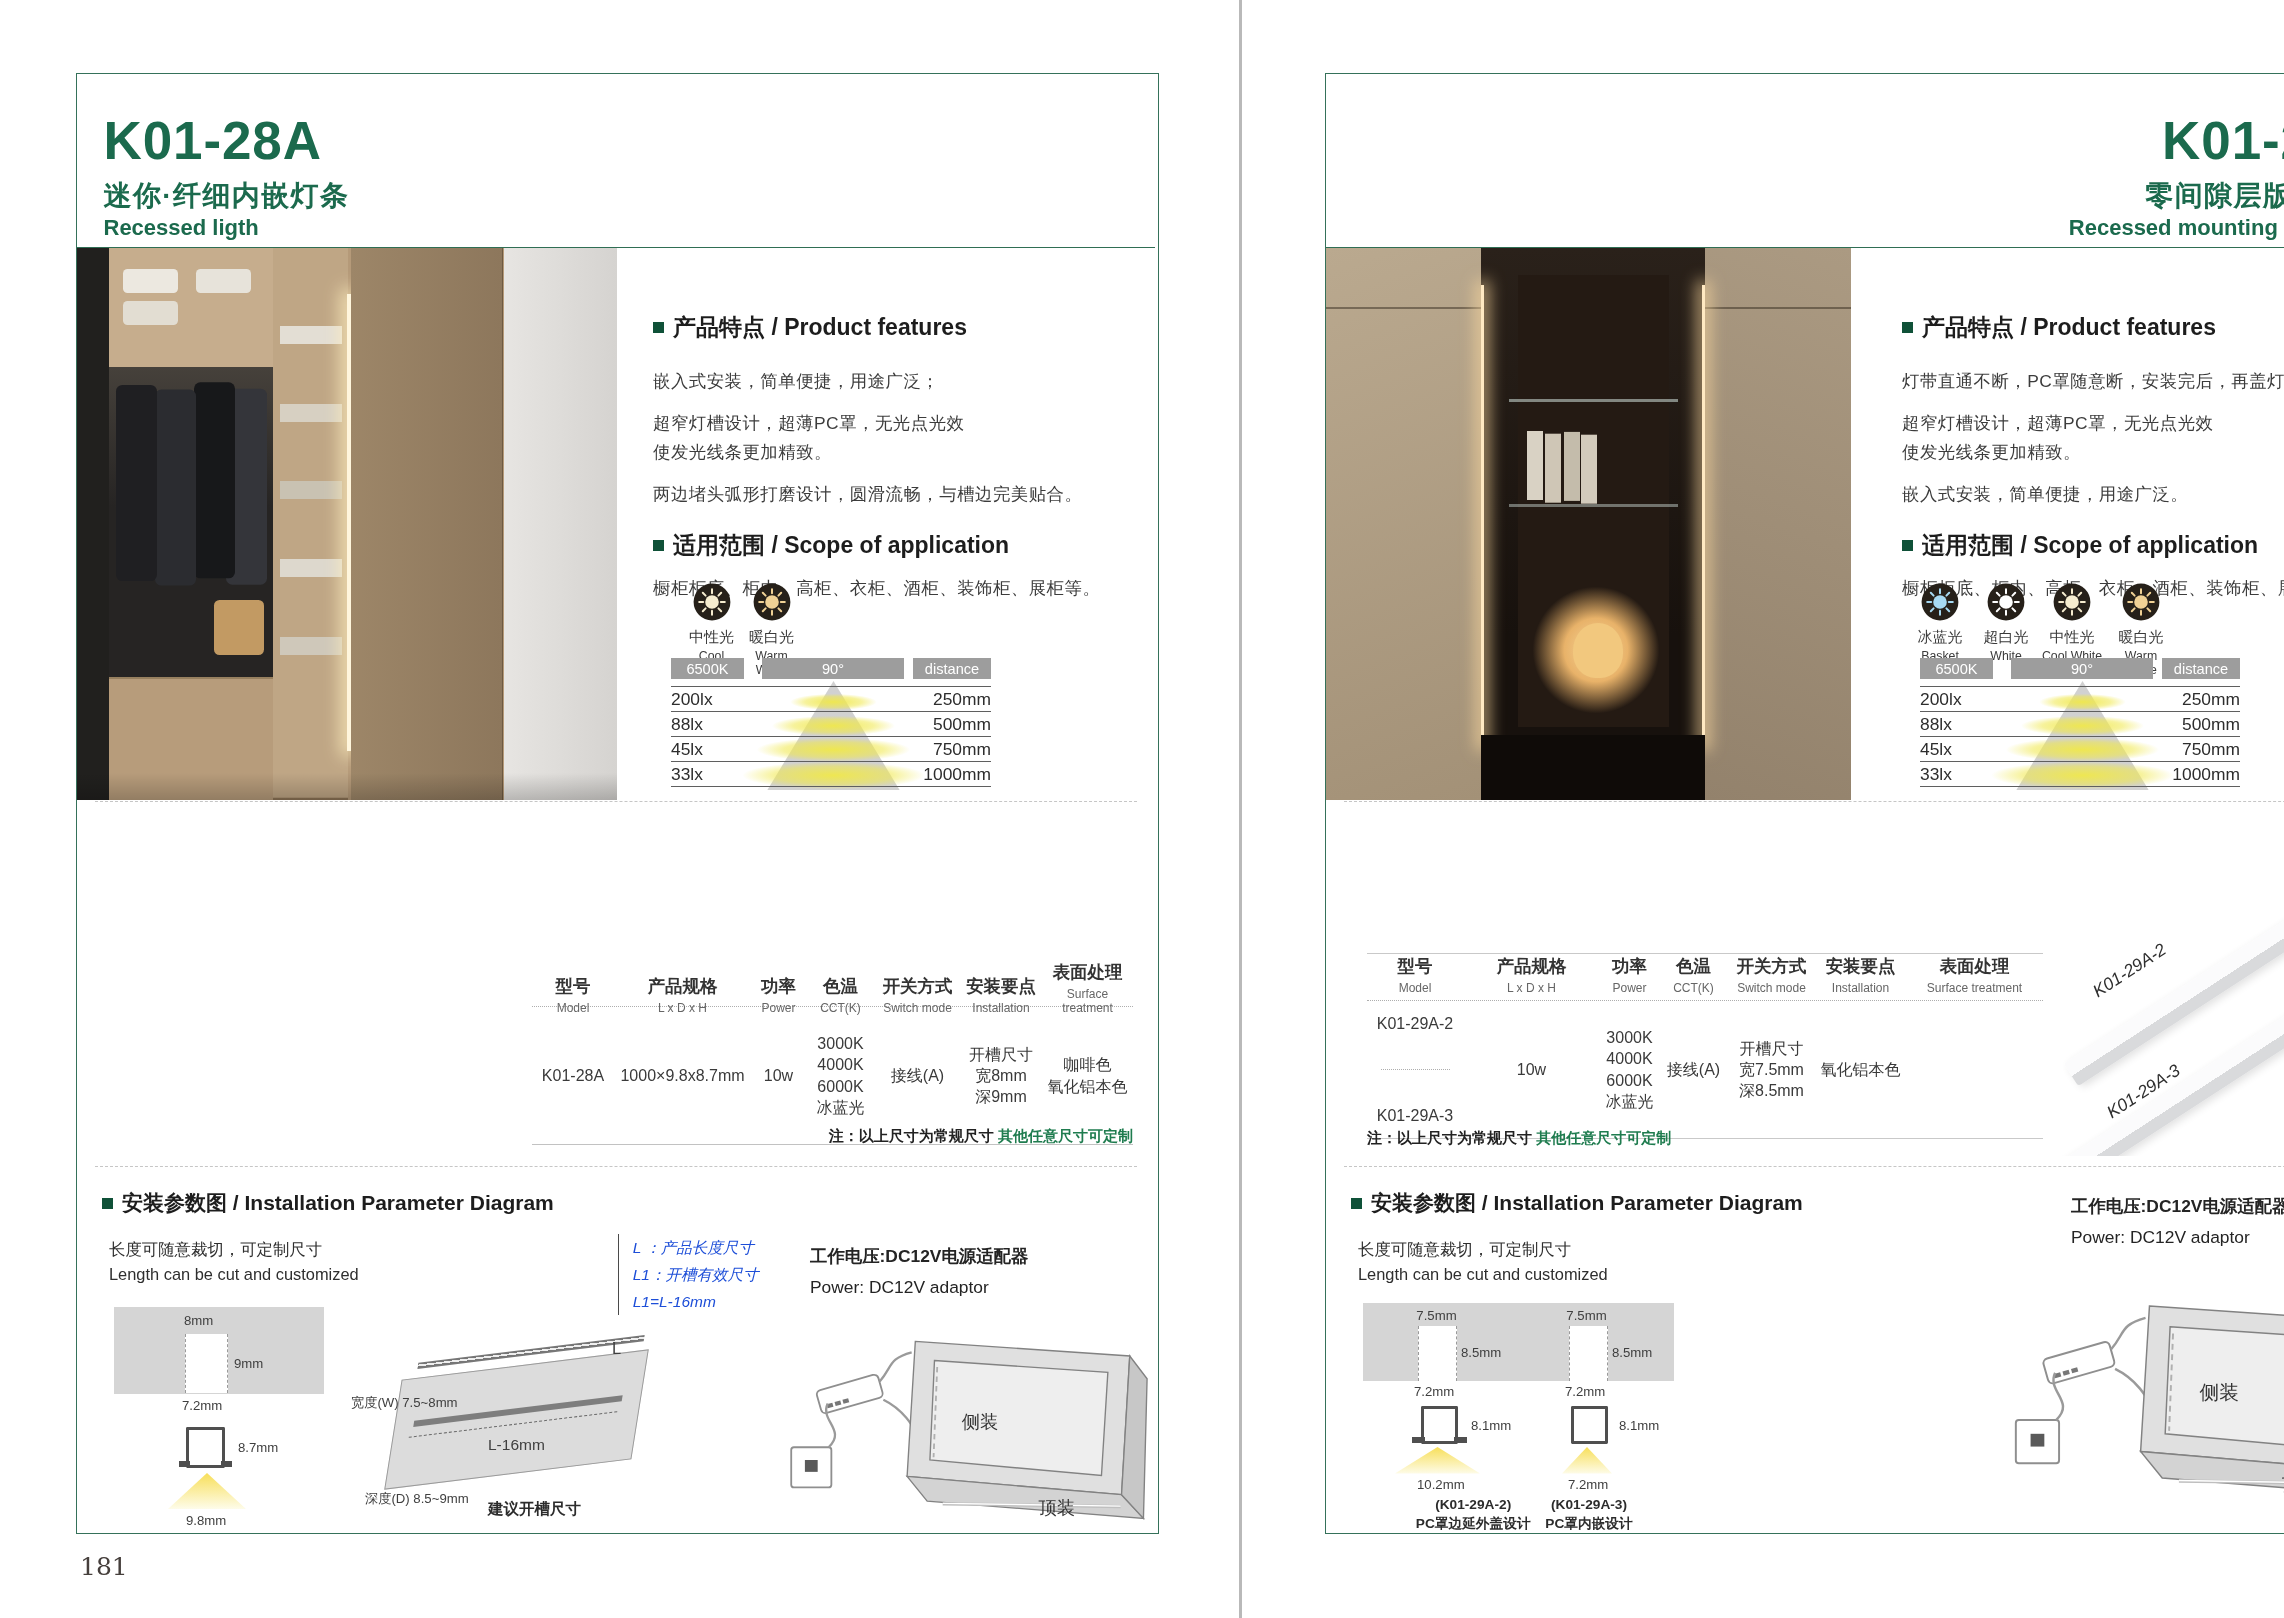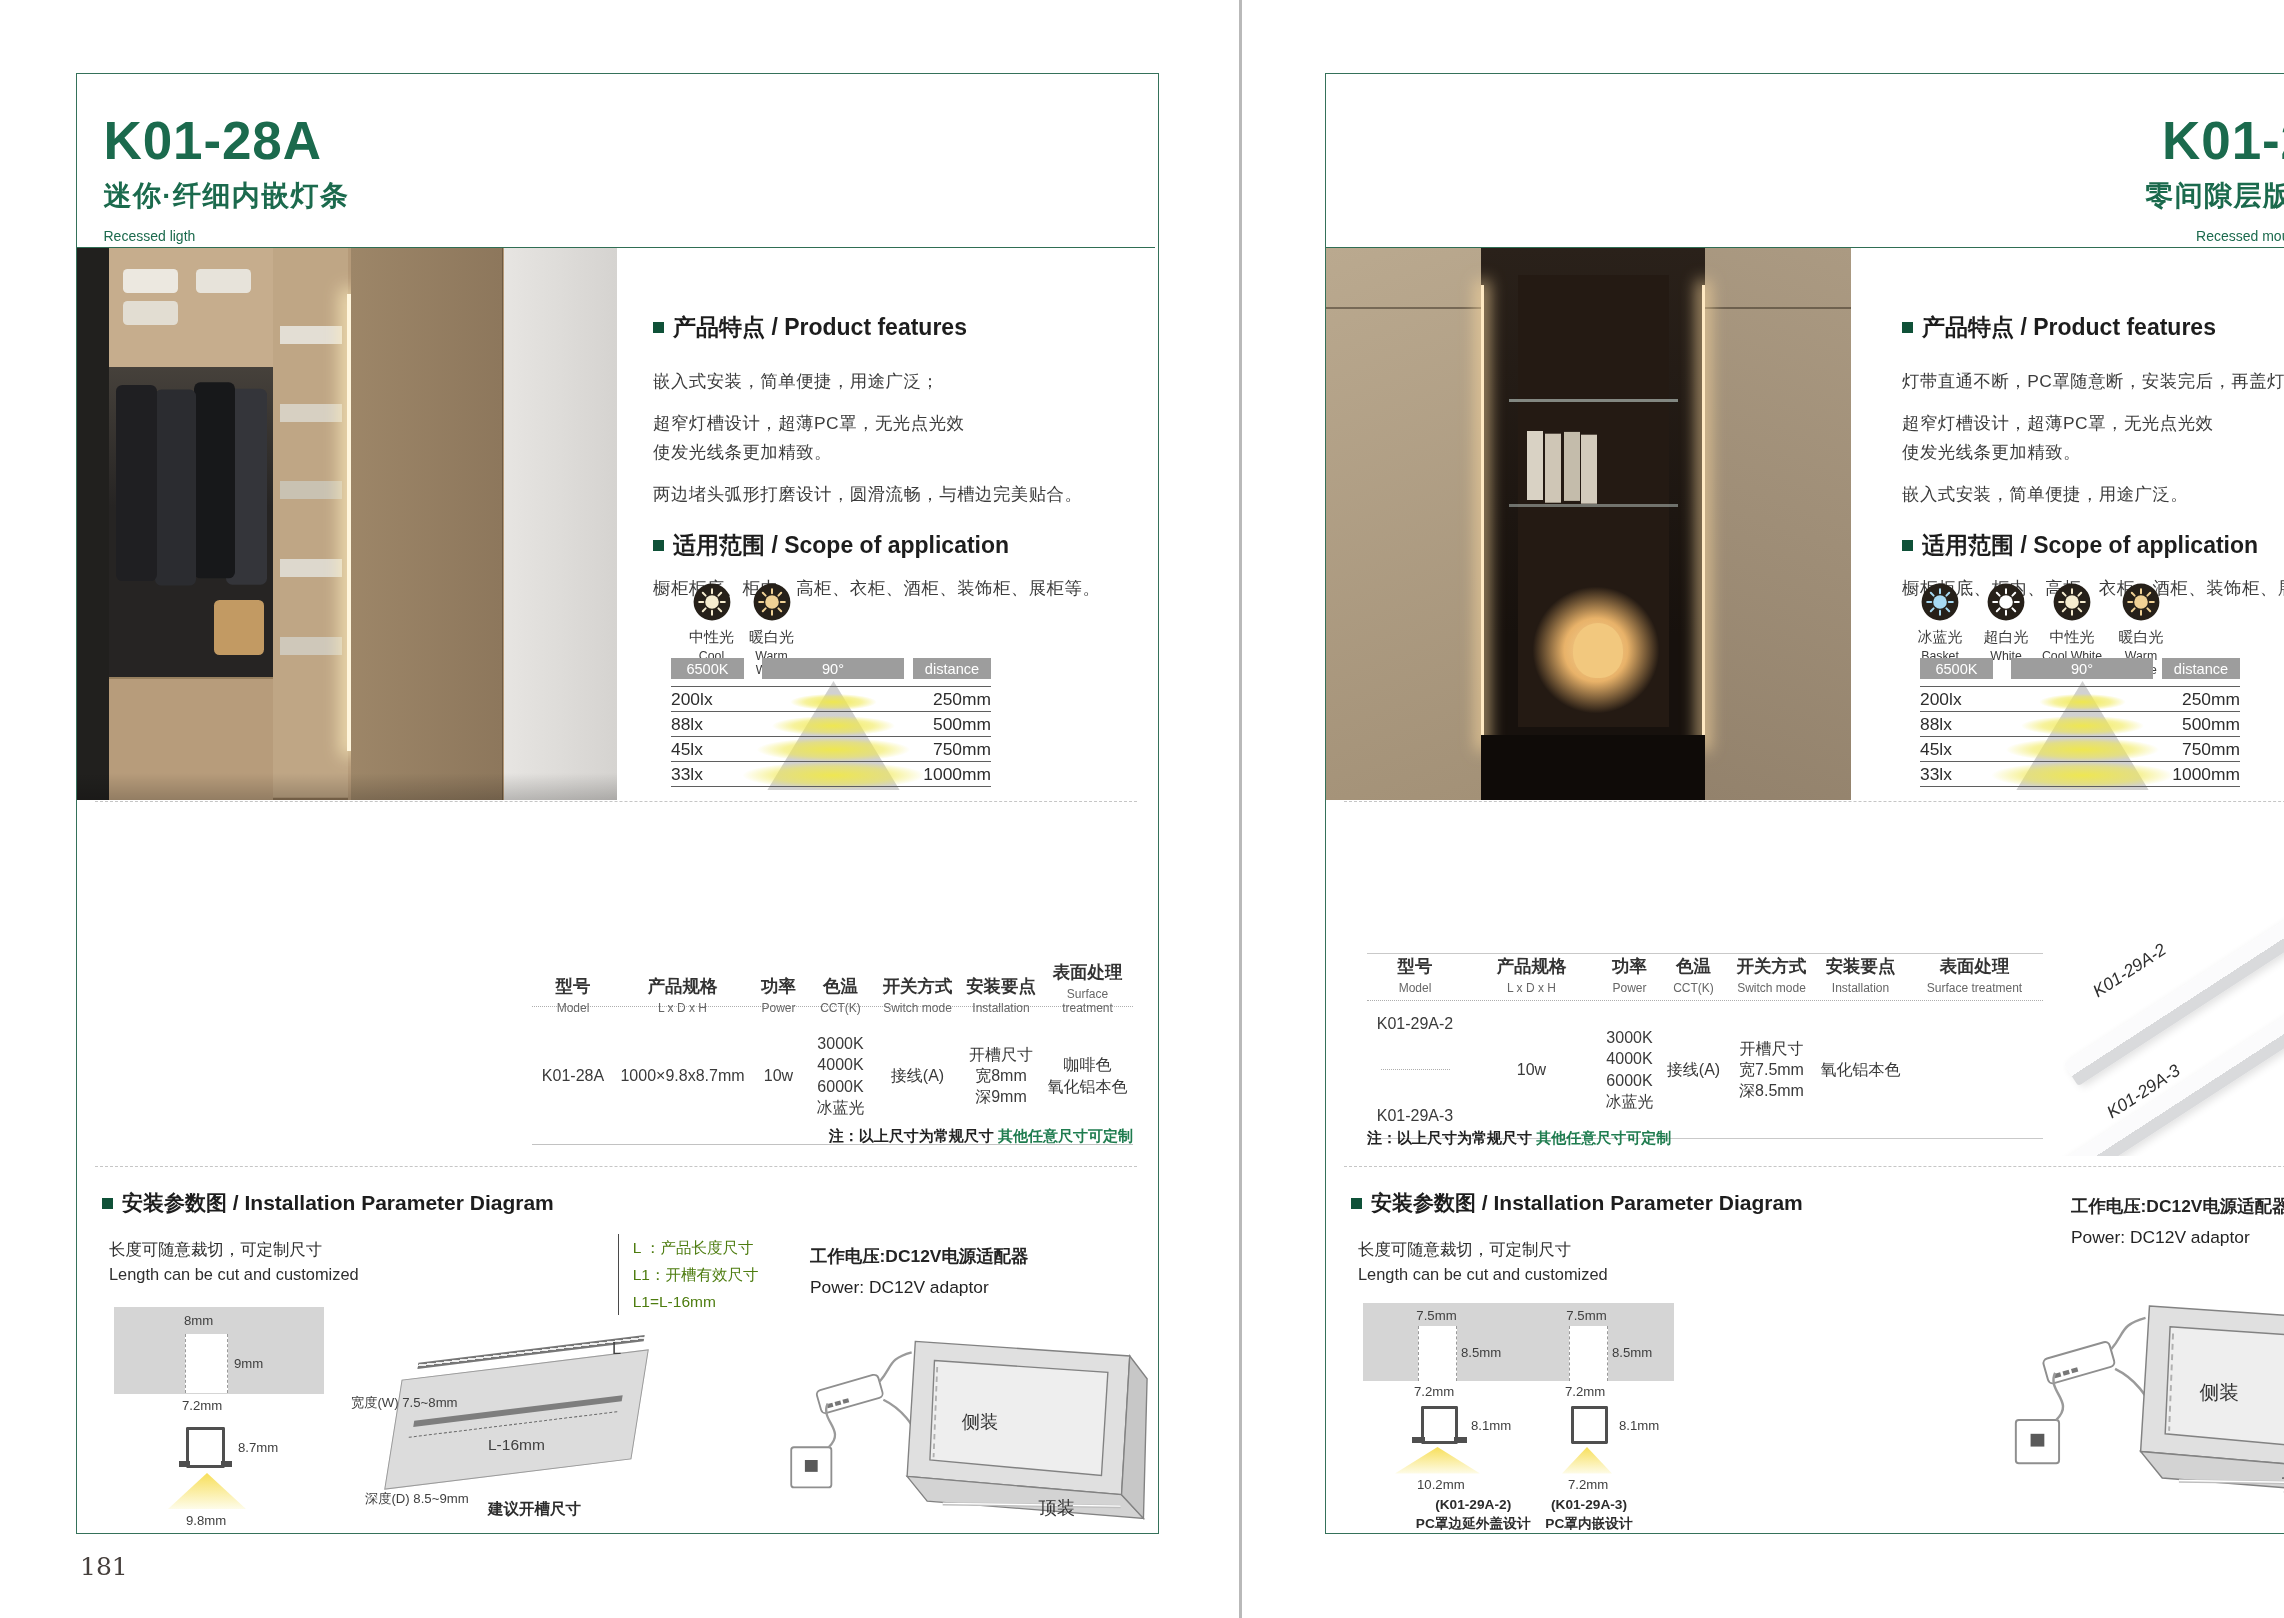--- a/index.html
+++ b/index.html
@@ -3,21 +3,21 @@
 <meta charset="utf-8">
 <style>
   html,body{margin:0;padding:0;background:#ffffff;}
   body{width:2482px;height:1618px;font-family:"Liberation Sans","DejaVu Sans",sans-serif;}
   #canvas{position:relative;width:2482px;height:1618px;background:#fff;overflow:hidden;}
   .abs{position:absolute;}
   .page{position:absolute;width:1081px;height:1459px;border:1.4px solid #35715a;background:#fff;}
   .green{color:#1b6a4d;}
   .ptitle{font-size:53px;font-weight:bold;letter-spacing:0.9px;line-height:1;}
   .psub{font-size:28px;font-weight:bold;margin-top:10px;letter-spacing:1.4px;}
-  .pen{font-size:14px;font-weight:normal;margin-top:13px;}
+  .pen{font-size:22px;font-weight:bold;margin-top:0;}
   .titleline{border-top:1.4px solid #2f6e54;}
   .sechead{display:flex;align-items:center;gap:9px;font-size:23px;font-weight:bold;color:#1d1d1d;}
   .sechead .sq{width:11px;height:11px;background:#0f5138;flex:0 0 auto;}
   .body38{font-size:17.4px;color:#3c3c3c;letter-spacing:0.5px;}
   .chip{position:absolute;top:0;height:21px;background:#9d9d9d;color:#fff;font-size:14.6px;display:flex;align-items:center;justify-content:center;}
   .prows{position:absolute;border-top:0.9px solid #5f5f5f;z-index:2;}
   .prow{height:24px;border-bottom:0.9px solid #5f5f5f;display:flex;justify-content:space-between;align-items:center;font-size:17.4px;color:#2d2d2d;font-weight:500;}
   .cone{z-index:1;}
   .lightc{text-align:center;}
   .lightc svg{width:40px;height:40px;display:block;margin:0 auto;}
@@ -33,21 +33,21 @@
   .spec .rowg{display:grid;}
   .spec .cell{display:flex;flex-direction:column;justify-content:center;align-items:center;text-align:center;font-size:16px;color:#3a3a3a;line-height:1.32;}
   .noteline{font-size:15px;font-weight:bold;color:#222;}
   .noteline .hl{color:#1f7c4f;}
   .dim{font-size:13.2px;color:#3f3f3f;white-space:nowrap;}
   .capb{font-size:13.7px;font-weight:bold;color:#2c2c2c;line-height:1.4;text-align:center;}
   .channel{background:#fff;border:3.2px solid #4f4f4f;border-radius:1.4px;}
   .flange{position:absolute;width:11px;height:5.5px;background:#4f4f4f;bottom:-1.8px;}
   .lightcone{clip-path:polygon(50% 0,0 100%,100% 100%);background:linear-gradient(180deg,rgba(247,221,80,.95),rgba(250,243,170,.25));}
   .pagenum{font-family:"DejaVu Serif","Liberation Serif",serif;font-size:25px;color:#463f3c;}
-  .legendbox{border-left:1.4px solid #4a4a4a;padding-left:13.7px;font-size:15.5px;color:#4d7c0f;line-height:1.75;}
+  .legendbox{border-left:1.4px solid #4a4a4a;padding-left:13.7px;font-size:15.5px;color:#1d4ed8;line-height:1.75;font-style:italic;}
   .powertxt{font-size:17.4px;color:#242424;line-height:1.8;white-space:nowrap;}
 </style>
 </head>
 <body>
 
 <div id="canvas">
 
   <div class="abs" style="left:1239px;top:0;width:3.2px;height:1618px;background:#b9b9b9;"></div>
 
   <div class="page" style="left:76px;top:73px;">

